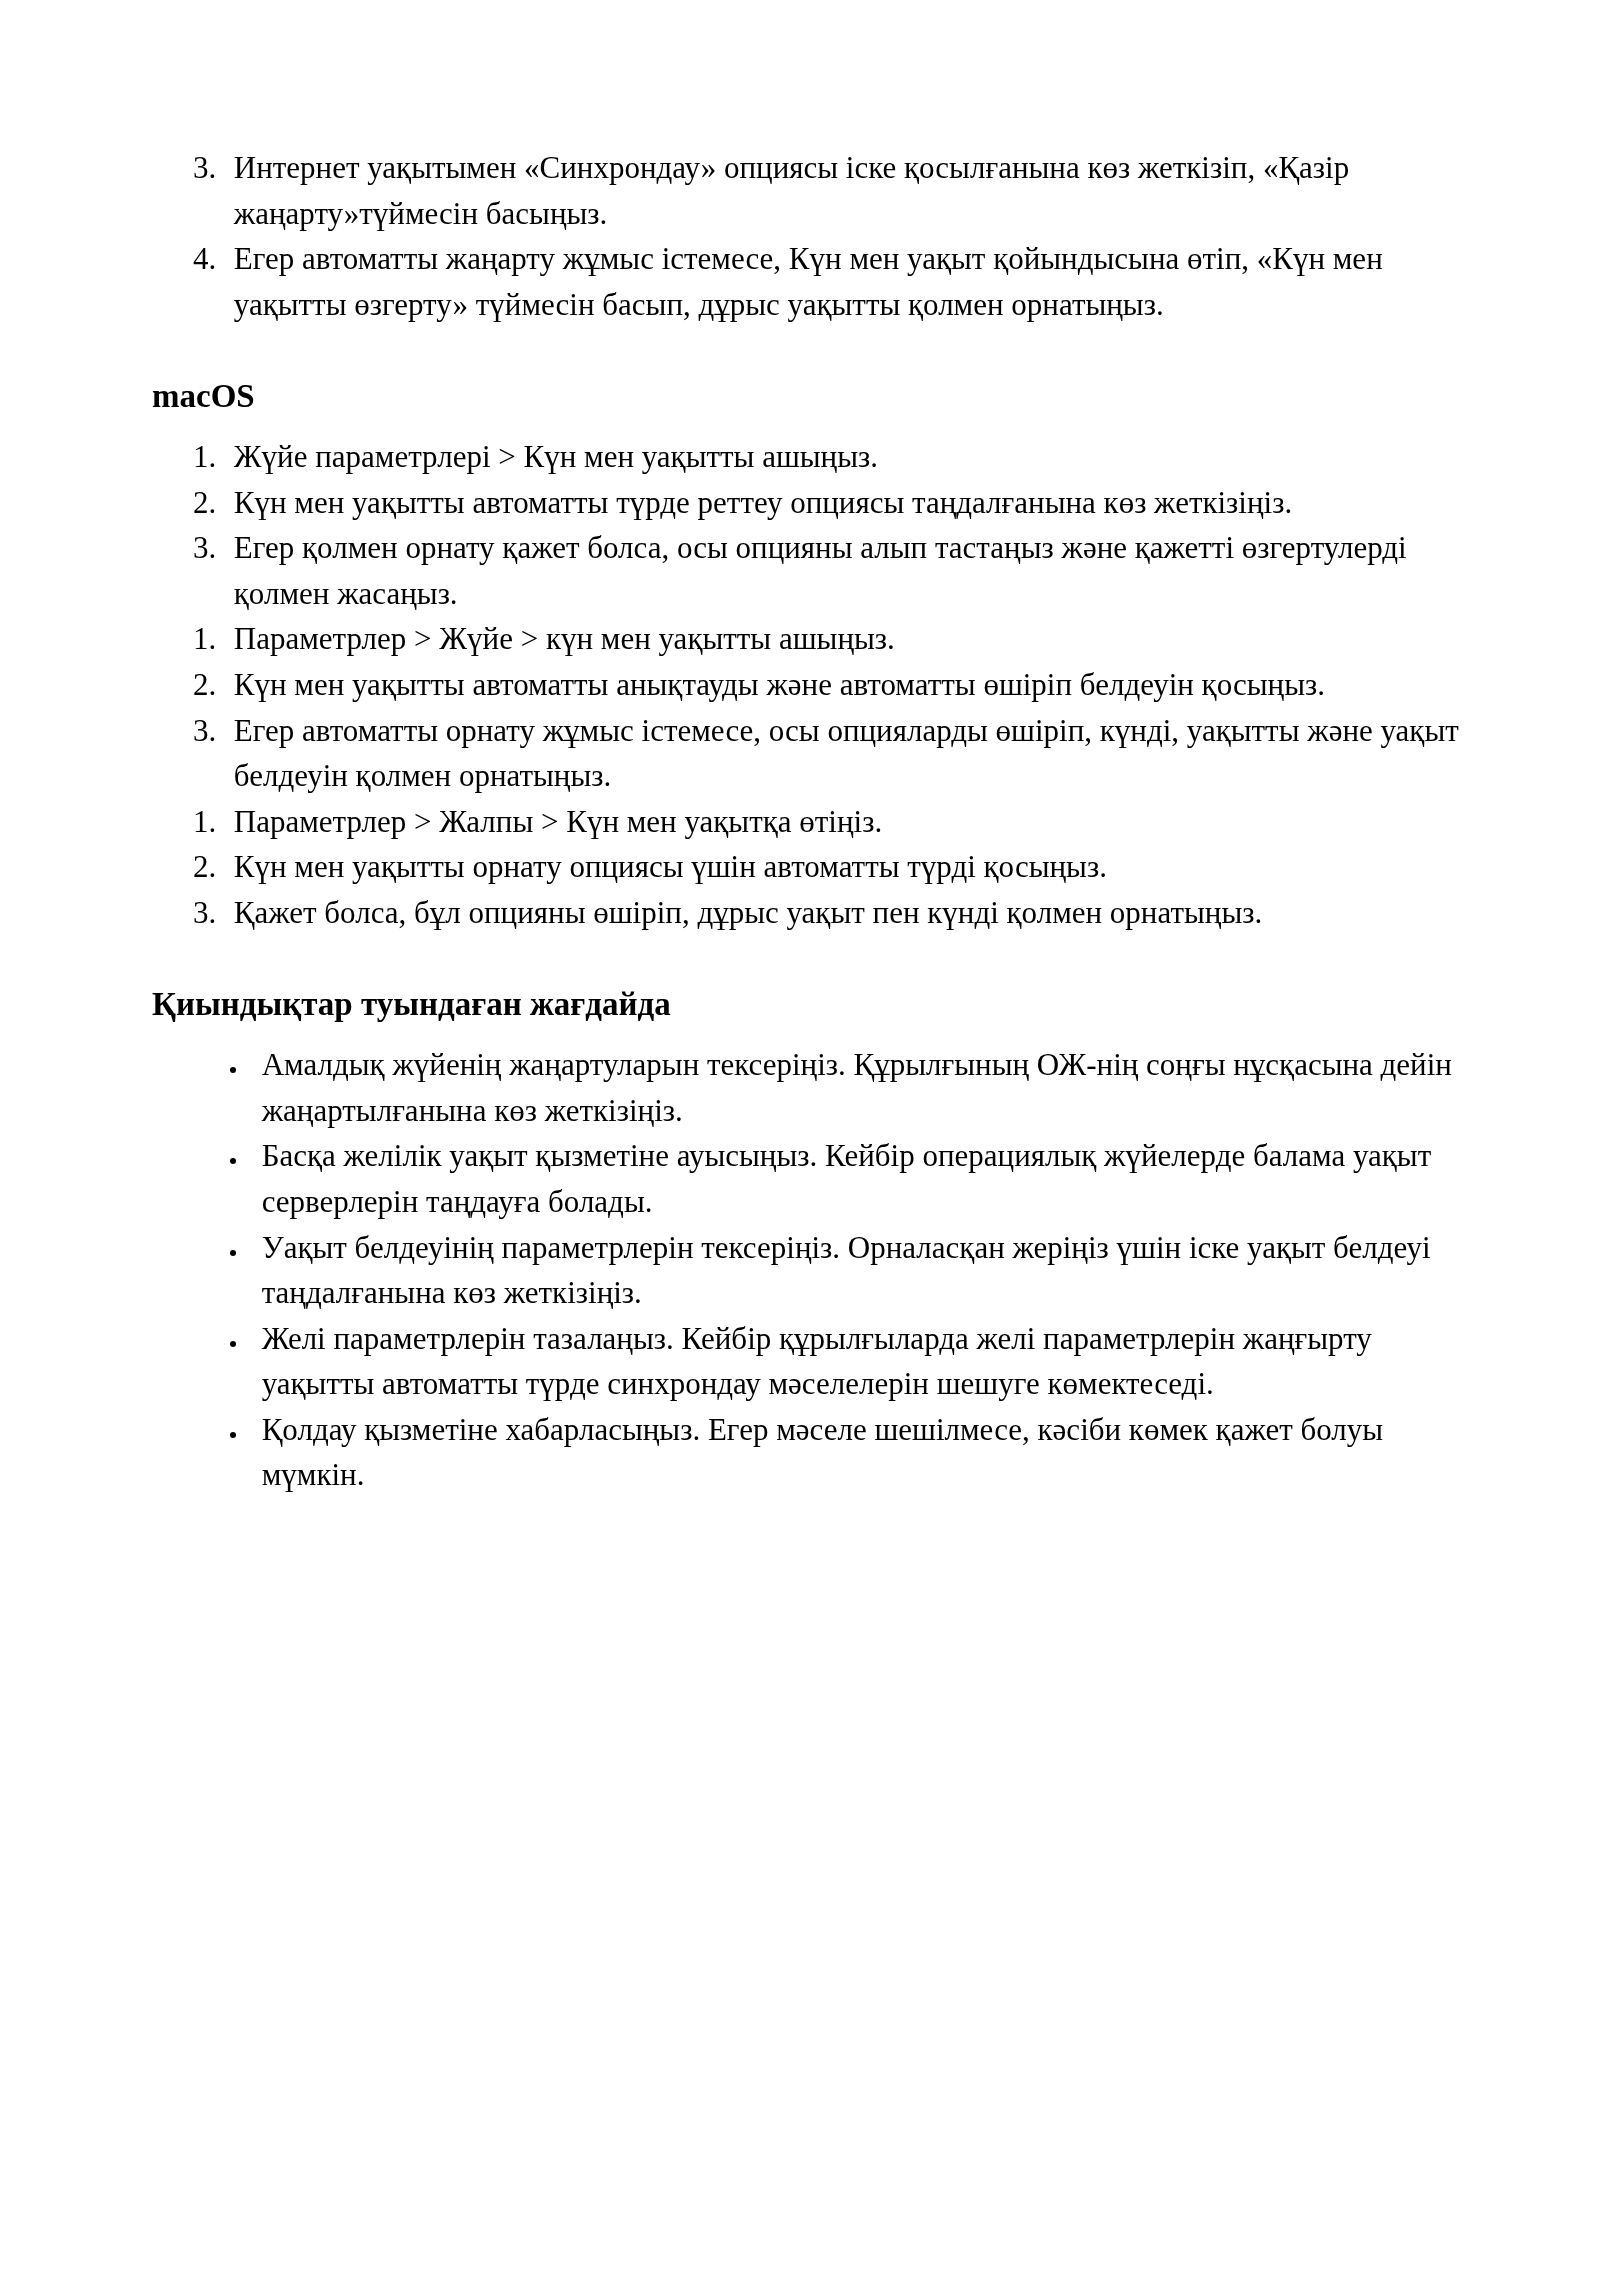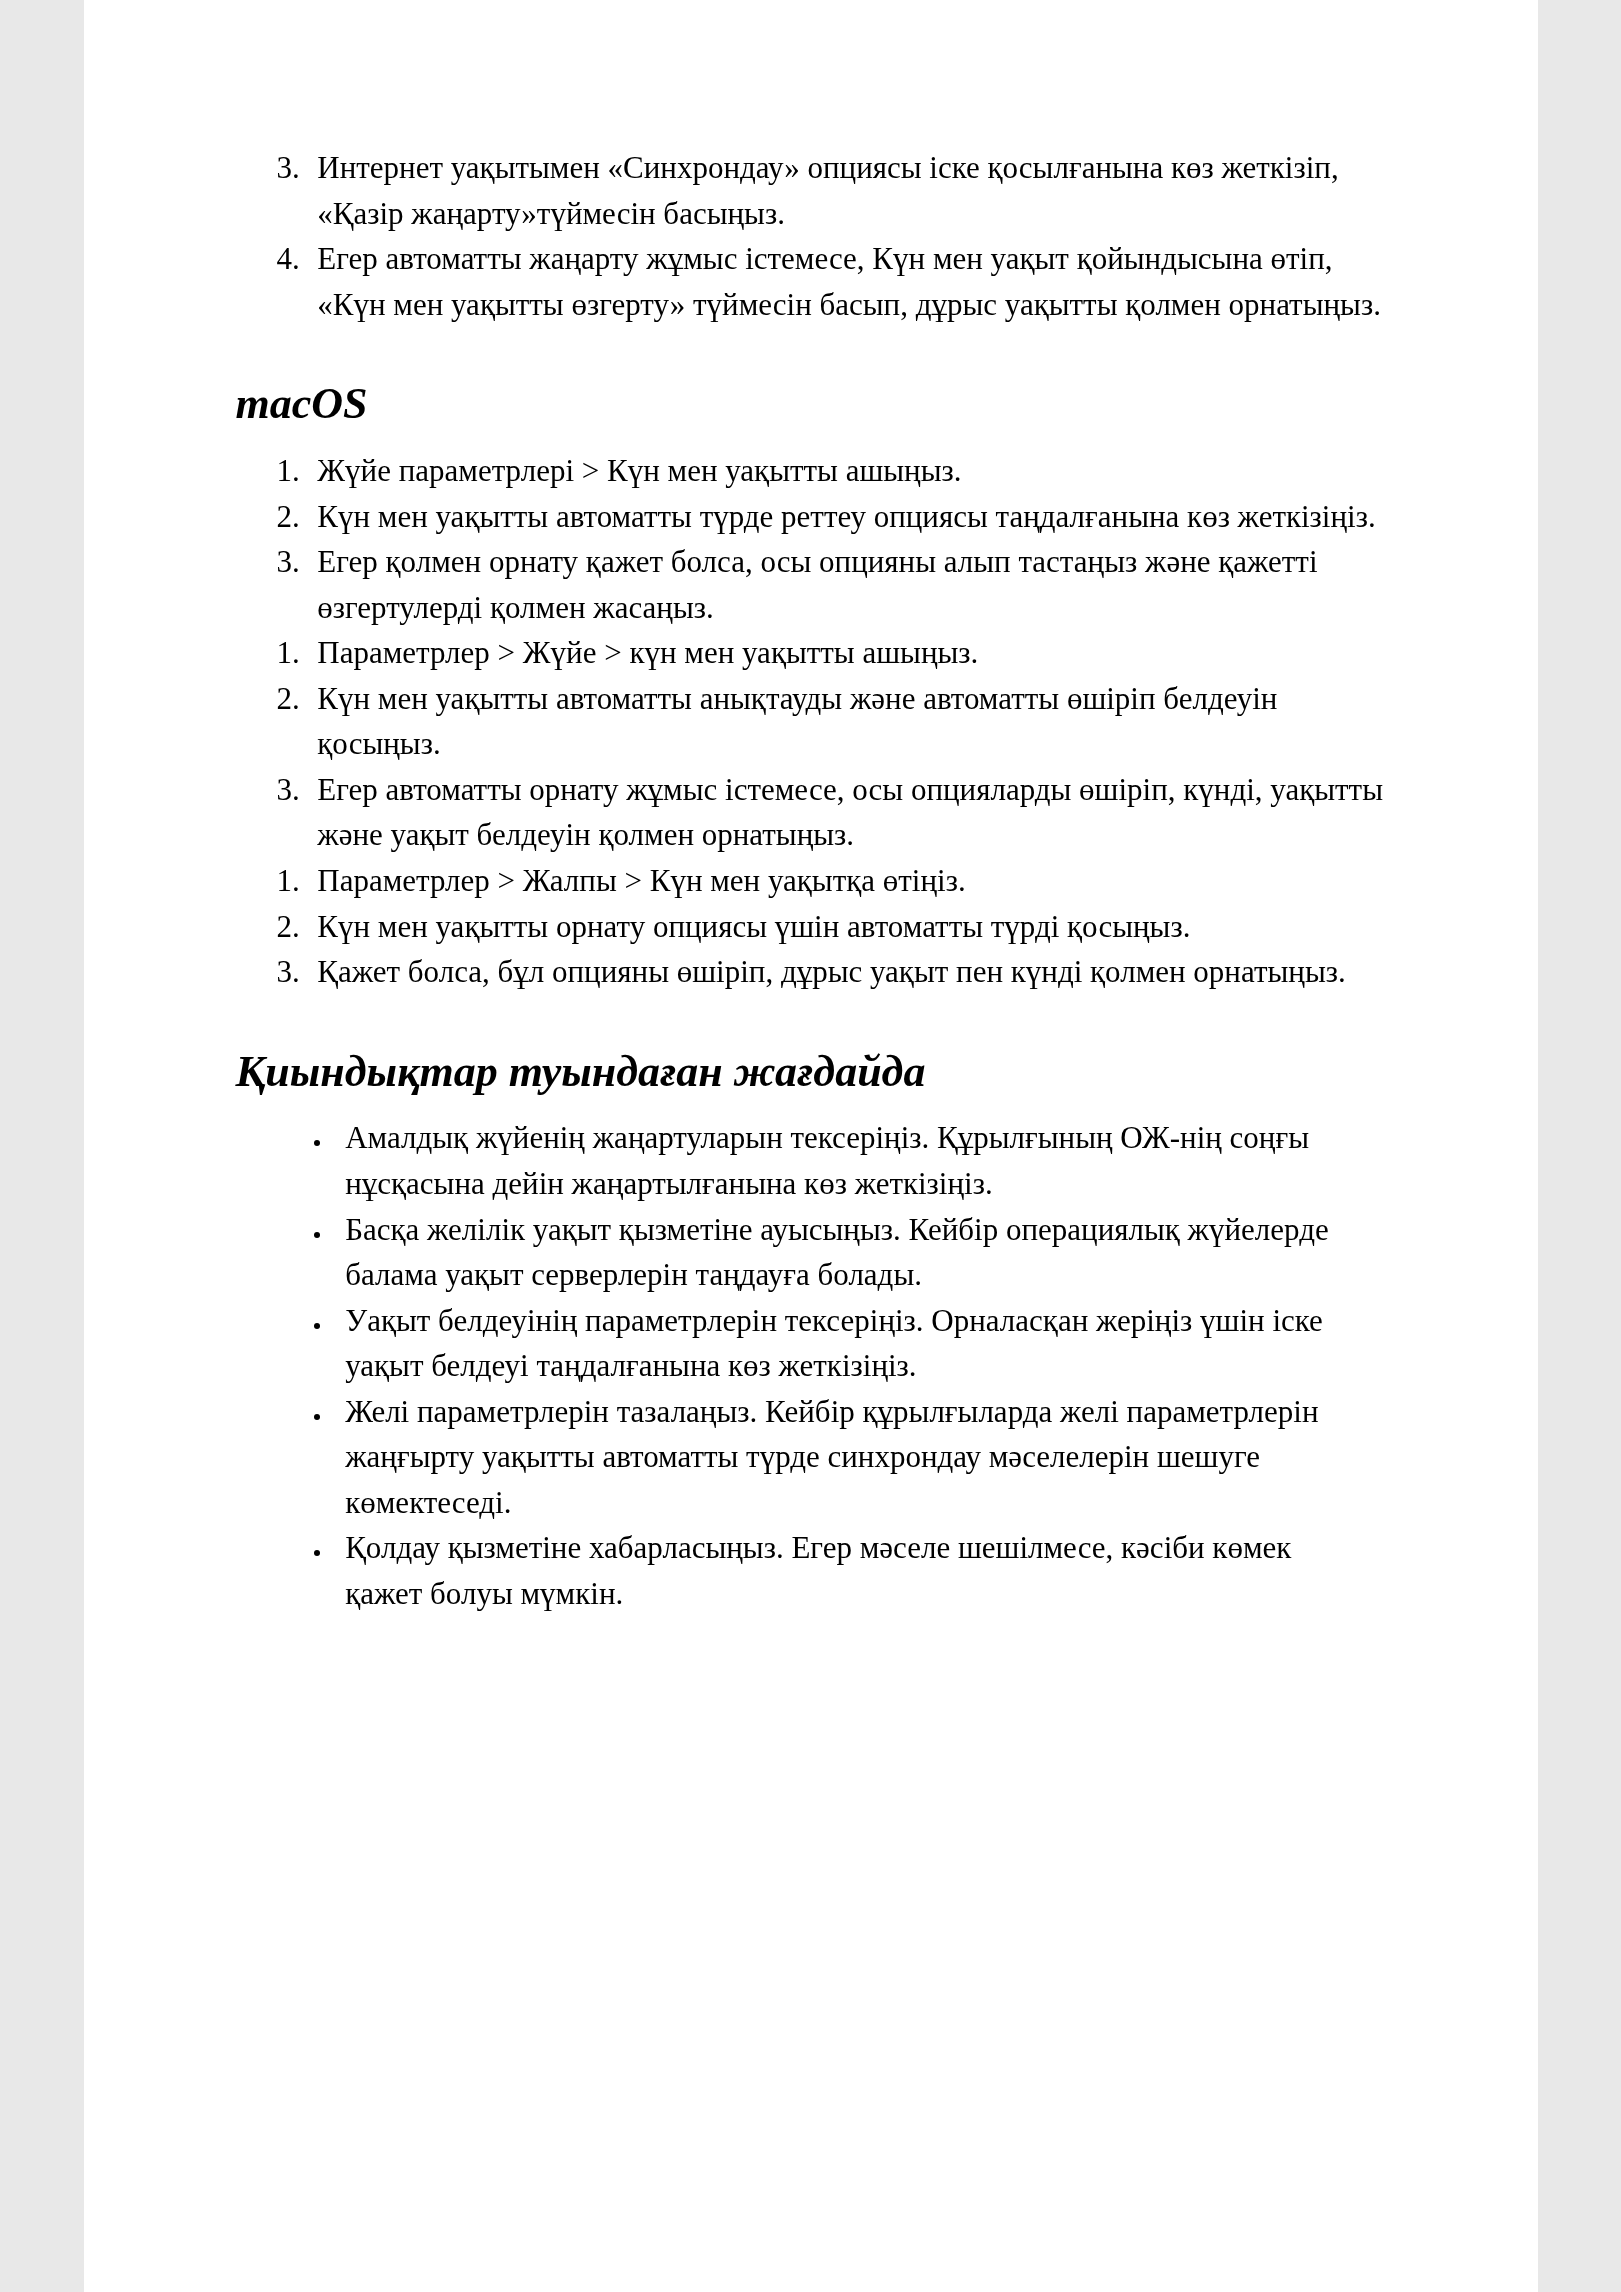--- a/index.html
+++ b/index.html
@@ -2,21 +2,21 @@
 <html><head>
 <meta charset="utf-8">
 <style>
   html, body { margin: 0; padding: 0; }
   body {
     background: #e8e8e8;
     font-family: "Liberation Serif", "DejaVu Serif", serif;
   }
   .page {
     position: relative;
-    width: 1454px;
+    width: 1621px;
     min-height: 2293px;
     margin: 0 auto;
     background: #ffffff;
     box-sizing: border-box;
     padding: 145px 147px 59px 152px;
     color: #000000;
     font-size: 31px;
     line-height: 1.47;
   }
   ol.num-list {
@@ -32,25 +32,24 @@
     margin: 16px;
     padding-left: 80px;
     list-style: disc;
   }
   ul.bullet-list > li {
     padding-left: 13.7px;
     max-width: 1215px;
   }
   ul.bullet-list > li::marker { font-size: 19.6px; }
   h2.sec-heading {
-    font-size: 44px;
+    font-size: 33px;
     line-height: 1.25;
     font-weight: bold;
     margin: 49px 0 16.7px 0;
-    font-style: italic;
   }
 </style>
 </head>
 <body>
 
 <div class="page">
 
   <ol class="num-list" style="margin-top:0" start="3">
     <li>Интернет уақытымен «Синхрондау»  опциясы іске қосылғанына көз жеткізіп, «Қазір жаңарту»түймесін басыңыз.</li>
     <li>Егер автоматты жаңарту жұмыс істемесе, Күн мен уақыт қойындысына өтіп, «Күн мен уақытты өзгерту» түймесін басып, дұрыс уақытты қолмен орнатыңыз.</li>

